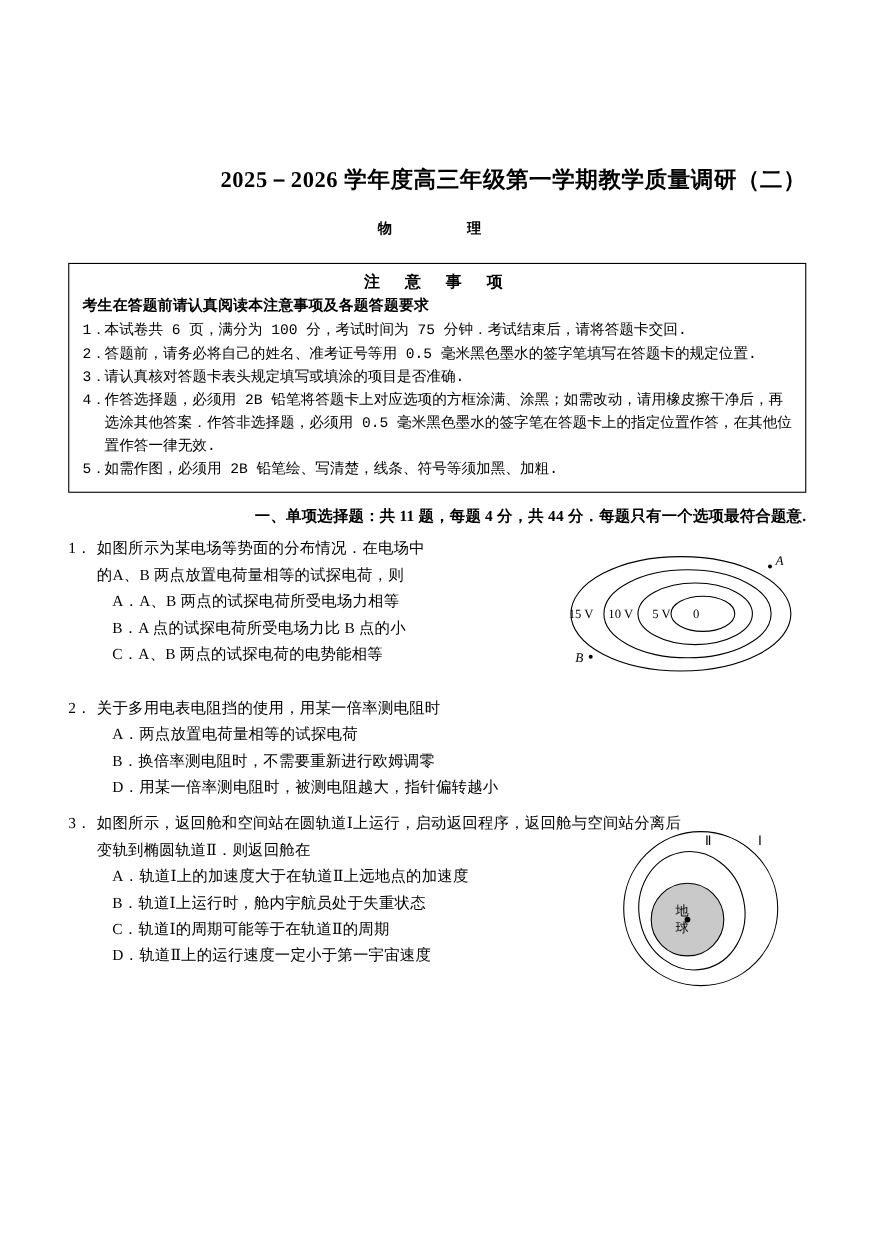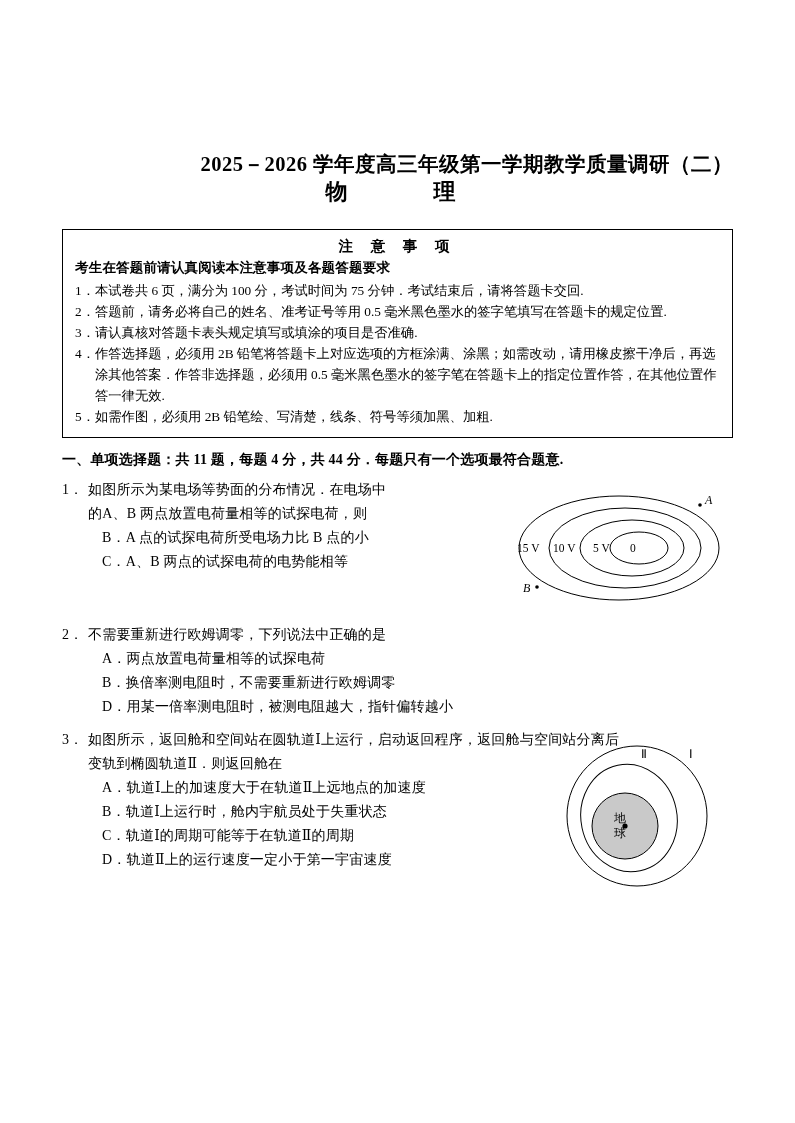--- a/index.html
+++ b/index.html
@@ -25,29 +25,31 @@
   .title {
     text-align: right;
     font-size: 20.5px;
     font-weight: bold;
     letter-spacing: 0.5px;
     margin-top: 152px;
     line-height: 1.2;
   }
   .subject {
     text-align: center;
-    font-size: 22px;
+    font-size: 13px;
     font-weight: bold;
     letter-spacing: 14px;
+    margin-top: 22px;
   }
   .notice-box {
     margin-top: 22px;
     border: 1px solid #000;
     padding: 7px 10px 10px 10px;
     box-sizing: border-box;
+    font-family: Liberation Mono, monospace;
   }
   .notice-title {
     text-align: center;
     font-size: 14.5px;
     font-weight: bold;
     letter-spacing: 7px;
     margin-bottom: 3px;
   }
   .notice-lead {
     font-size: 13.5px;
@@ -67,20 +69,21 @@
   }
   .notice-item .txt {
     flex: 1;
   }
   .section-head {
     font-size: 14px;
     font-weight: bold;
     margin-top: 13px;
     margin-bottom: 4px;
     letter-spacing: 0.2px;
+    text-align: right;
   }
   .q {
     position: relative;
     margin-top: 9px;
     font-size: 14px;
     line-height: 1.72;
   }
   .q-num {
     position: absolute;
     left: 0;
@@ -149,20 +152,21 @@
     </div>
   </div>
 
   <div class="section-head">一、单项选择题：共 11 题，每题 4 分，共 44 分．每题只有一个选项最符合题意.</div>
 
   <div class="q q1-wrap">
     <span class="q-num">1．</span>
     <div class="q-body">
       <div class="q-stem">如图所示为某电场等势面的分布情况．在电场中</div>
       <div class="q-stem">的A、B 两点放置电荷量相等的试探电荷，则</div>
+      <div class="opt">A．A、B 两点的试探电荷所受电场力相等</div>
       <div class="opt">B．A 点的试探电荷所受电场力比 B 点的小</div>
       <div class="opt">C．A、B 两点的试探电荷的电势能相等</div>
     </div>
 
     <div class="fig-field">
       <svg width="218" height="118" viewBox="0 0 218 118">
         <ellipse cx="104" cy="56" rx="100" ry="52" fill="none" stroke="#000" stroke-width="1"></ellipse>
         <ellipse cx="110" cy="56" rx="76" ry="40" fill="none" stroke="#000" stroke-width="1"></ellipse>
         <ellipse cx="117" cy="56" rx="52" ry="28" fill="none" stroke="#000" stroke-width="1"></ellipse>
         <ellipse cx="124" cy="56" rx="29" ry="16" fill="none" stroke="#000" stroke-width="1"></ellipse>
@@ -174,21 +178,21 @@
         <text x="38" y="60" font-family="'Liberation Serif', serif" font-size="11.5">10 V</text>
         <text x="78" y="60" font-family="'Liberation Serif', serif" font-size="11.5">5 V</text>
         <text x="115" y="60" font-family="'Liberation Serif', serif" font-size="11.5">0</text>
       </svg>
     </div>
   </div>
 
   <div class="q">
     <span class="q-num">2．</span>
     <div class="q-body">
-      <div class="q-stem">不需要重新进行欧姆调零，下列说法中正确的是</div>
+      <div class="q-stem">关于多用电表电阻挡的使用，用某一倍率测电阻时</div>
       <div class="opt">A．两点放置电荷量相等的试探电荷</div>
       <div class="opt">B．换倍率测电阻时，不需要重新进行欧姆调零</div>
       <div class="opt">D．用某一倍率测电阻时，被测电阻越大，指针偏转越小</div>
     </div>
   </div>
 
   <div class="q q3-wrap">
     <span class="q-num">3．</span>
     <div class="q-body">
       <div class="q-stem">如图所示，返回舱和空间站在圆轨道Ⅰ上运行，启动返回程序，返回舱与空间站分离后</div>

